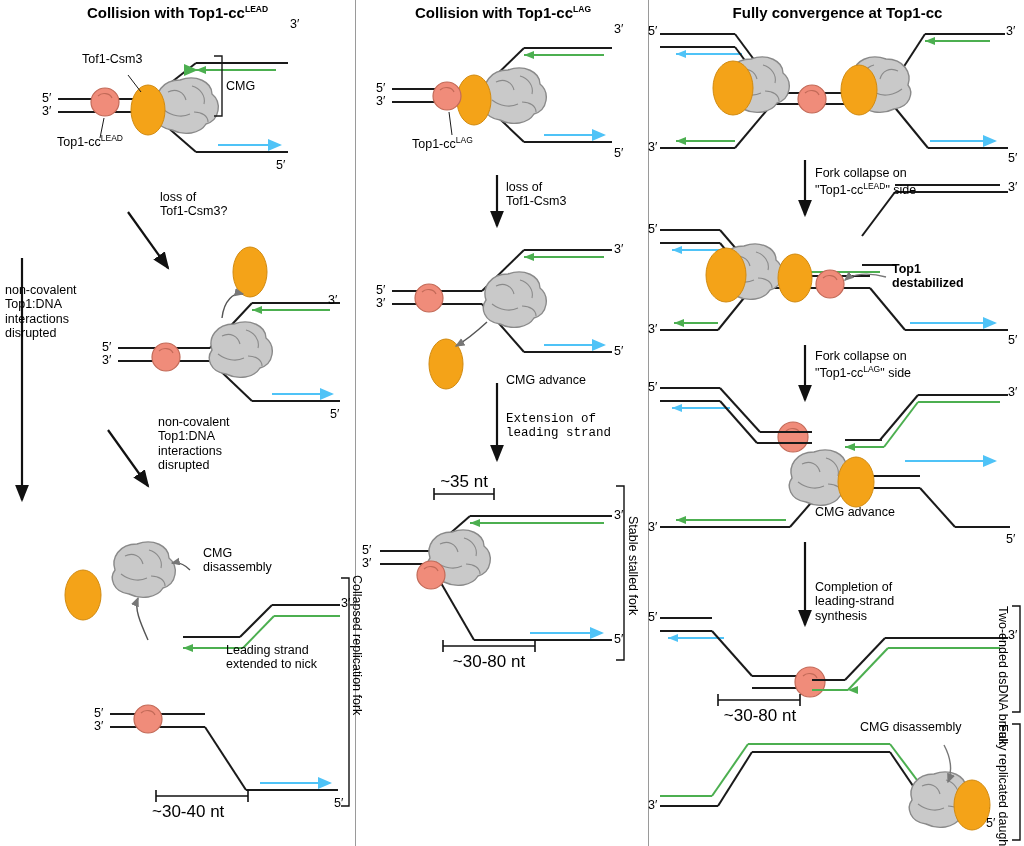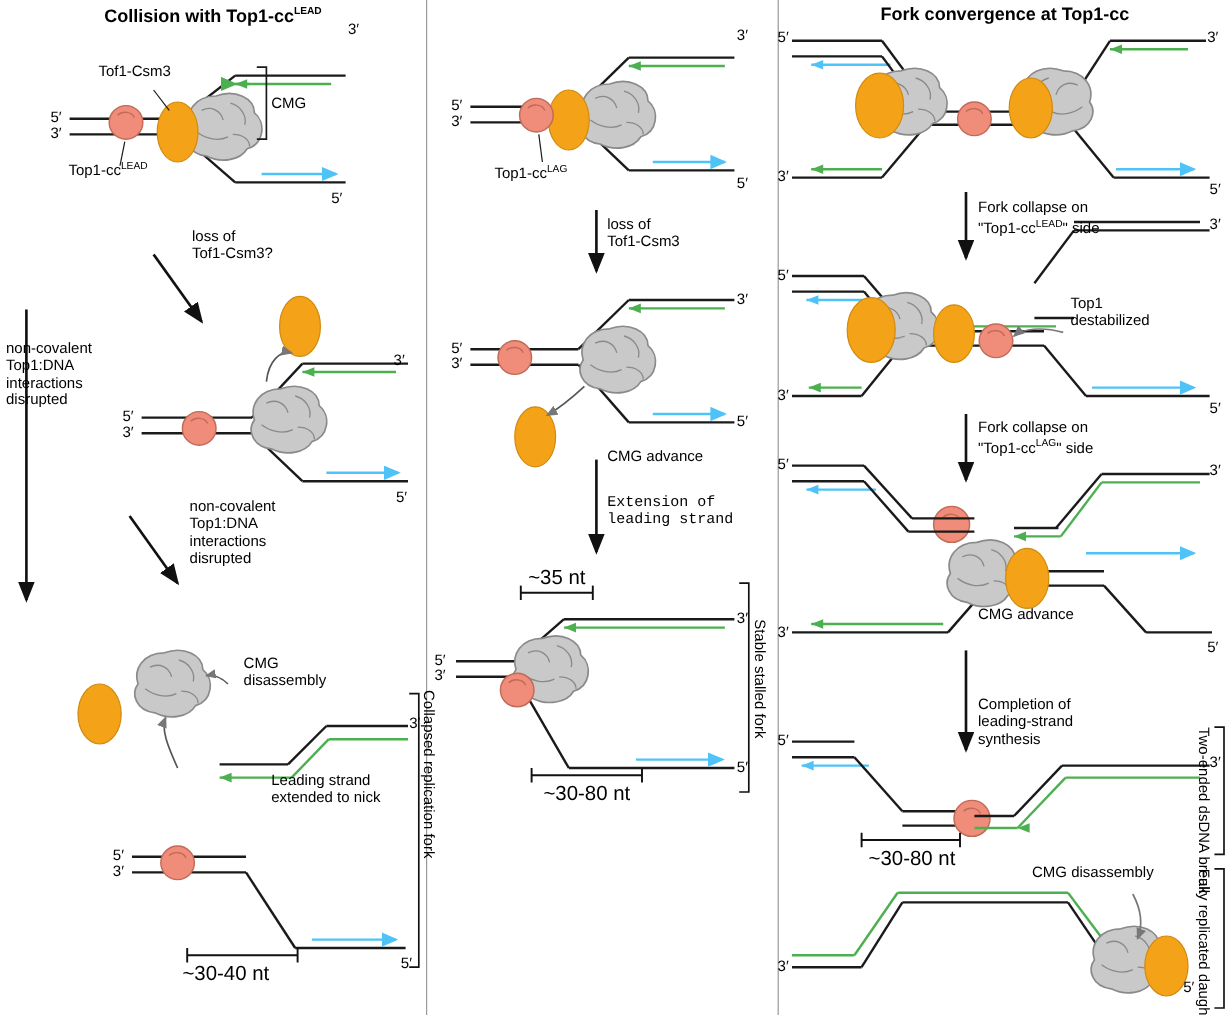--- a/index.html
+++ b/index.html
@@ -14,22 +14,25 @@
   sup{font-size:8.5px;vertical-align:super;}
 </style>
 </head>
 <body>
 
 <div id="canvas">
 
   <div class="col-title" style="left:0px;top:4px;width:355px;">
     <span>Collision with Top1-cc</span><sup>LEAD</sup>
   </div>
+  <div class="col-title" style="left:358px;top:4px;width:290px;">
+    <span>Collision with Top1-cc</span><sup>LAG</sup>
+  </div>
   <div class="col-title" style="left:651px;top:4px;width:373px;">
-    <span>Fork convergence at Top1-cc</span>
+    <span>Fully convergence at Top1-cc</span>
   </div>
 
   <div class="divider" style="left:355px;top:0px;height:846px;"></div>
   <div class="divider" style="left:648px;top:0px;height:846px;"></div>
 
   <svg width="1024" height="846" xmlns="http://www.w3.org/2000/svg">
     <defs>
       <marker id="agreen" markerWidth="7" markerHeight="7" refX="6" refY="3" orient="auto">
         <path d="M0,0 L7,3 L0,6 z" fill="#4caf50"></path>
       </marker>
@@ -402,21 +405,21 @@
   <div class="lbl" style="left:614px;top:344px;">5′</div>
   <div class="lbl" style="left:362px;top:543px;">5′</div>
   <div class="lbl" style="left:362px;top:556px;">3′</div>
   <div class="lbl" style="left:614px;top:508px;">3′</div>
   <div class="lbl" style="left:614px;top:632px;">5′</div>
 
   <div class="lbl" style="left:815px;top:166px;line-height:1.2;">
     <span>Fork collapse on</span><br>
     <span>"Top1-cc</span><sup>LEAD</sup><span>" side</span>
   </div>
-  <div class="lbl" style="left:892px;top:246px;white-space:pre;">Top1
+  <div class="lbl" style="left:892px;top:262px;white-space:pre;font-weight:bold;">Top1
 destabilized</div>
   <div class="lbl" style="left:815px;top:349px;line-height:1.2;">
     <span>Fork collapse on</span><br>
     <span>"Top1-cc</span><sup>LAG</sup><span>" side</span>
   </div>
   <div class="lbl" style="left:815px;top:505px;">CMG advance</div>
   <div class="lbl" style="left:815px;top:580px;white-space:pre;">Completion of
 leading-strand
 synthesis</div>
   <div class="lbl" style="left:860px;top:720px;">CMG disassembly</div>

